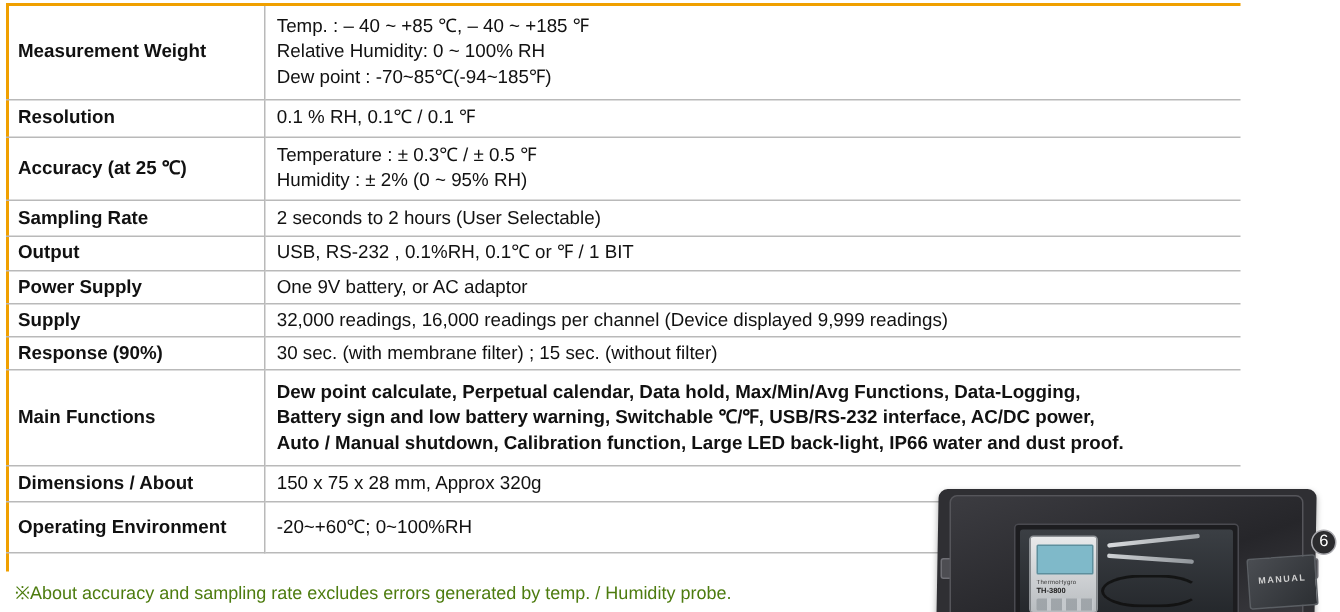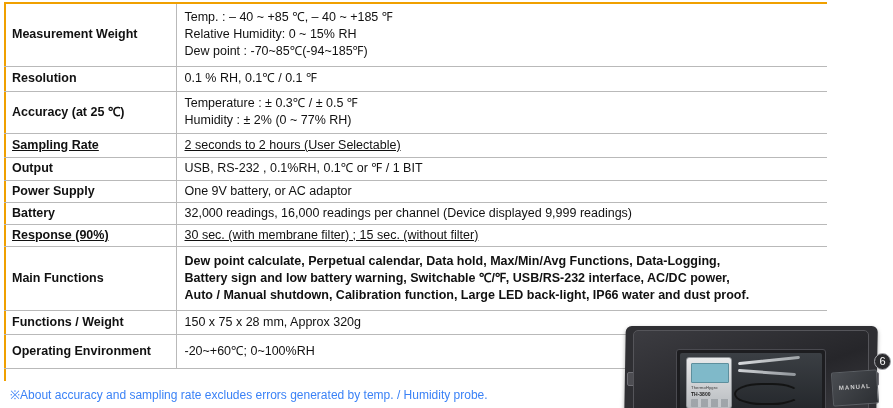--- a/index.html
+++ b/index.html
@@ -70,38 +70,38 @@
   }
   td.value {
     font-size: 12.5px;
     color: #111;
   }
   td.value .ln { display: block; white-space: nowrap; }
 
   tr.r-meas td { height: 62px; }
   tr.r-res td { height: 25px; }
   tr.r-acc td { height: 42px; }
-  tr.r-samp td { height: 24px; text-decoration: underline; }
+  tr.r-samp td { height: 24px; }
   tr.r-out td { height: 23px; }
   tr.r-pow td { height: 22px; }
   tr.r-mem td { height: 22px; }
-  tr.r-resp td { height: 22px; text-decoration: underline; }
+  tr.r-resp td { height: 22px; }
   tr.r-func td { height: 64px; font-weight: bold; }
   tr.r-dim td { height: 24px; }
   tr.r-in td { height: 23px; }
   tr.r-env td { height: 34px; }
 
   td.label.two-line { line-height: 15px; }
 
   .footnote {
     position: absolute;
     left: 10px;
     top: 386px;
     font-size: 12px;
-    color: #3b82f6;
+    color: #4d7c0f;
     white-space: nowrap;
   }
 
   
   .photo {
     position: absolute;
     left: 607px;
     top: 322px;
     width: 286px;
     height: 86px;
@@ -279,35 +279,35 @@
 
   <div class="top-rule"></div>
   <div class="left-rule"></div>
 
   <table class="spec">
     <tbody>
       <tr class="r-meas">
         <td class="label">Measurement Weight</td>
         <td class="value">
           <span class="ln">Temp. : – 40 ~ +85 ℃, – 40 ~ +185 ℉</span>
-          <span class="ln">Relative Humidity: 0 ~ 15% RH</span>
+          <span class="ln">Relative Humidity: 0 ~ 100% RH</span>
           <span class="ln">Dew point : -70~85℃(-94~185℉)</span>
         </td>
       </tr>
       <tr class="r-res">
         <td class="label">Resolution</td>
         <td class="value">
           <span class="ln">0.1 % RH, 0.1℃ / 0.1 ℉</span>
         </td>
       </tr>
       <tr class="r-acc">
         <td class="label">Accuracy (at 25 ℃)</td>
         <td class="value">
           <span class="ln">Temperature : ± 0.3℃ / ± 0.5 ℉</span>
-          <span class="ln">Humidity : ± 2% (0 ~ 77% RH)</span>
+          <span class="ln">Humidity : ± 2% (0 ~ 95% RH)</span>
         </td>
       </tr>
       <tr class="r-samp">
         <td class="label">Sampling Rate</td>
         <td class="value">
           <span class="ln">2 seconds to 2 hours (User Selectable)</span>
         </td>
       </tr>
       <tr class="r-out">
         <td class="label">Output</td>
@@ -315,41 +315,41 @@
           <span class="ln">USB, RS-232 , 0.1%RH, 0.1℃ or ℉ / 1 BIT</span>
         </td>
       </tr>
       <tr class="r-pow">
         <td class="label">Power Supply</td>
         <td class="value">
           <span class="ln">One 9V battery, or AC adaptor</span>
         </td>
       </tr>
       <tr class="r-mem">
-        <td class="label">Battery</td>
+        <td class="label">Supply</td>
         <td class="value">
           <span class="ln">32,000 readings, 16,000 readings per channel (Device displayed 9,999 readings)</span>
         </td>
       </tr>
       <tr class="r-resp">
         <td class="label">Response (90%)</td>
         <td class="value">
           <span class="ln">30 sec. (with membrane filter) ;  15 sec. (without filter)</span>
         </td>
       </tr>
       <tr class="r-func">
         <td class="label">Main Functions</td>
         <td class="value">
           <span class="ln">Dew point calculate, Perpetual calendar, Data hold, Max/Min/Avg Functions, Data-Logging,</span>
           <span class="ln">Battery sign and low battery warning, Switchable ℃/℉, USB/RS-232 interface, AC/DC power,</span>
           <span class="ln">Auto / Manual shutdown,  Calibration function, Large LED back-light, IP66 water and dust proof.</span>
         </td>
       </tr>
       <tr class="r-dim">
-        <td class="label">Functions / Weight</td>
+        <td class="label">Dimensions / About</td>
         <td class="value">
           <span class="ln">150 x 75 x 28 mm, Approx 320g</span>
         </td>
       </tr>
       <tr class="r-env">
         <td class="label two-line">
           <span class="ln">Operating</span>
           <span class="ln">Environment</span>
         </td>
         <td class="value">

